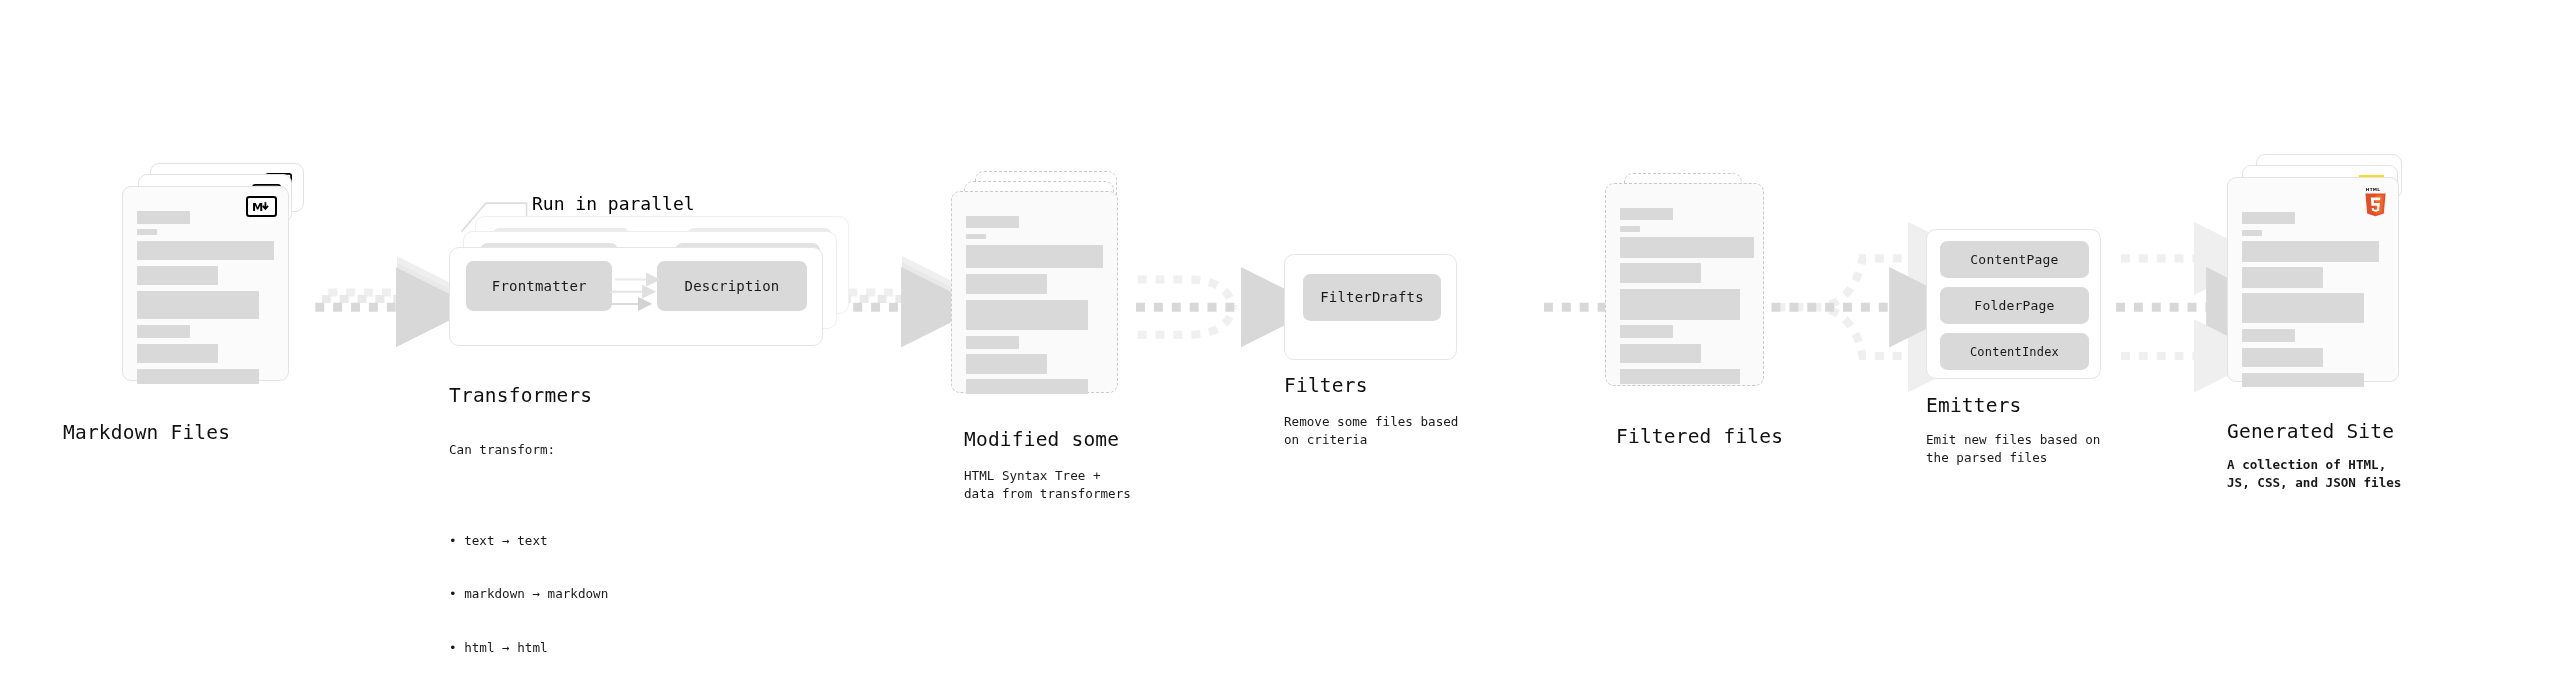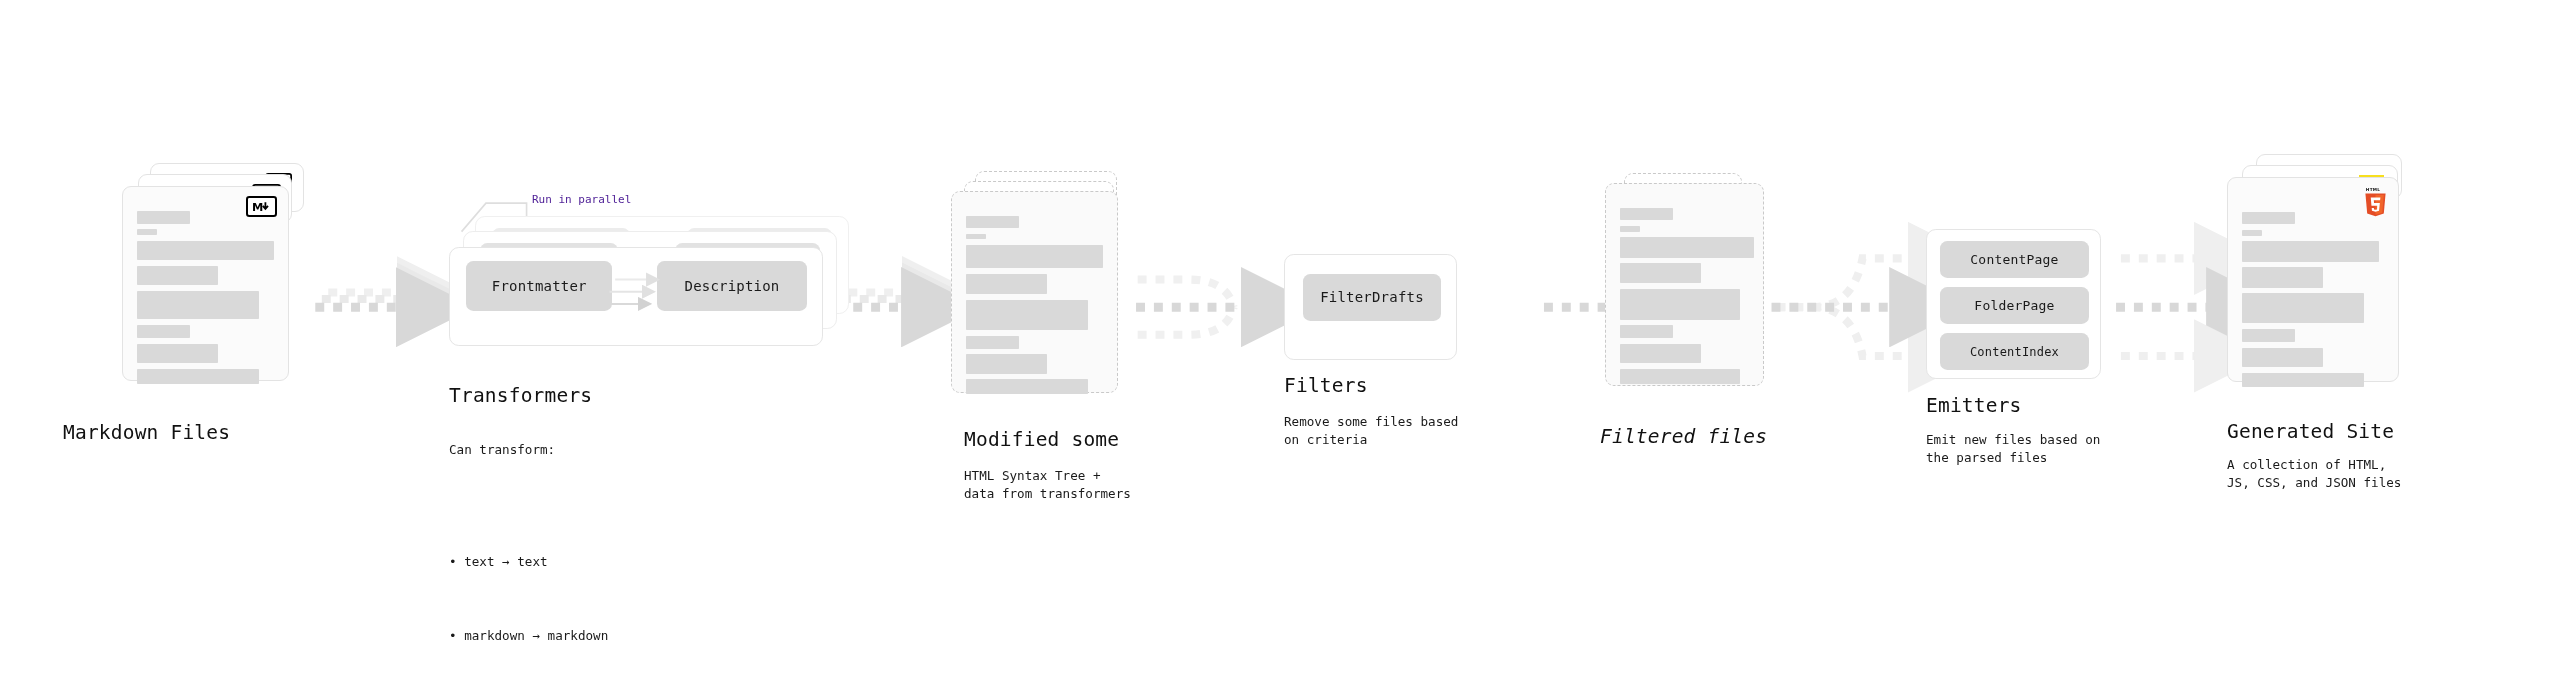--- a/index.html
+++ b/index.html
@@ -131,31 +131,30 @@
     line-height: 1.42;
     white-space: pre;
   }
   .caption-sub .bullet-list {
     margin: 0;
     padding: 0;
     list-style: none;
   }
   .caption-sub .bullet-list li {
     white-space: pre;
-    margin-top: 21px;
   }
   .caption-sub .bullet-list li::before {
     content: "\2022\00a0";
     color: #1a1a1a;
   }
 
   .run-parallel-label {
     position: absolute;
-    font-size: 11px;
-    color: #4c1d95;
+    font-size: 18px;
+    color: #000000;
     white-space: nowrap;
   }
 
   svg.overlay {
     position: absolute;
     left: 0;
     top: 0;
     width: 2576px;
     height: 681px;
     pointer-events: none;
@@ -356,21 +355,21 @@
           <div class="doc-line" style="width:134px;height:20.3px;"></div>
           <div class="doc-line" style="width:81px;height:19.5px;"></div>
           <div class="doc-line" style="width:120px;height:31px;"></div>
           <div class="doc-line" style="width:53px;height:13px;"></div>
           <div class="doc-line" style="width:81px;height:19.5px;"></div>
           <div class="doc-line" style="width:120px;height:14.6px;"></div>
         </div>
       </div>
     </div>
 
-    <div class="caption-title" style="left:5px; top:252px;font-style:italic;">Filtered files</div>
+    <div class="caption-title" style="left:21px; top:252px;">Filtered files</div>
   </div>
 
   <div class="node" style="left:0px; top:0px;">
     <div class="groupbox" style="left:1926px; top:229px; width:175px; height:150px;">
       <div class="pill" style="left:13px; top:10.6px; width:149px; height:37px; font-size:13px;">ContentPage</div>
       <div class="pill" style="left:13px; top:57px; width:149px; height:37px; font-size:13px;">FolderPage</div>
       <div class="pill" style="left:13px; top:103px; width:149px; height:37px; font-size:12px;">ContentIndex</div>
     </div>
 
     <div class="caption-title" style="left:1926px; top:394px;">Emitters</div>
@@ -412,18 +411,18 @@
           <div class="doc-line" style="width:81px;height:20.3px;"></div>
           <div class="doc-line" style="width:122px;height:30px;"></div>
           <div class="doc-line" style="width:53px;height:13px;"></div>
           <div class="doc-line" style="width:81px;height:19.5px;"></div>
           <div class="doc-line" style="width:122px;height:14.6px;"></div>
         </div>
       </div>
     </div>
 
     <div class="caption-title" style="left:0px; top:266px;">Generated Site</div>
-    <div class="caption-sub" style="left:0px; top:302px;">A collection of HTML,
+    <div class="caption-sub" style="left:0px; top:302px;font-weight:bold;">A collection of HTML,
 JS, CSS, and JSON files</div>
   </div>
 
 </div>
 
 
 </body></html>

